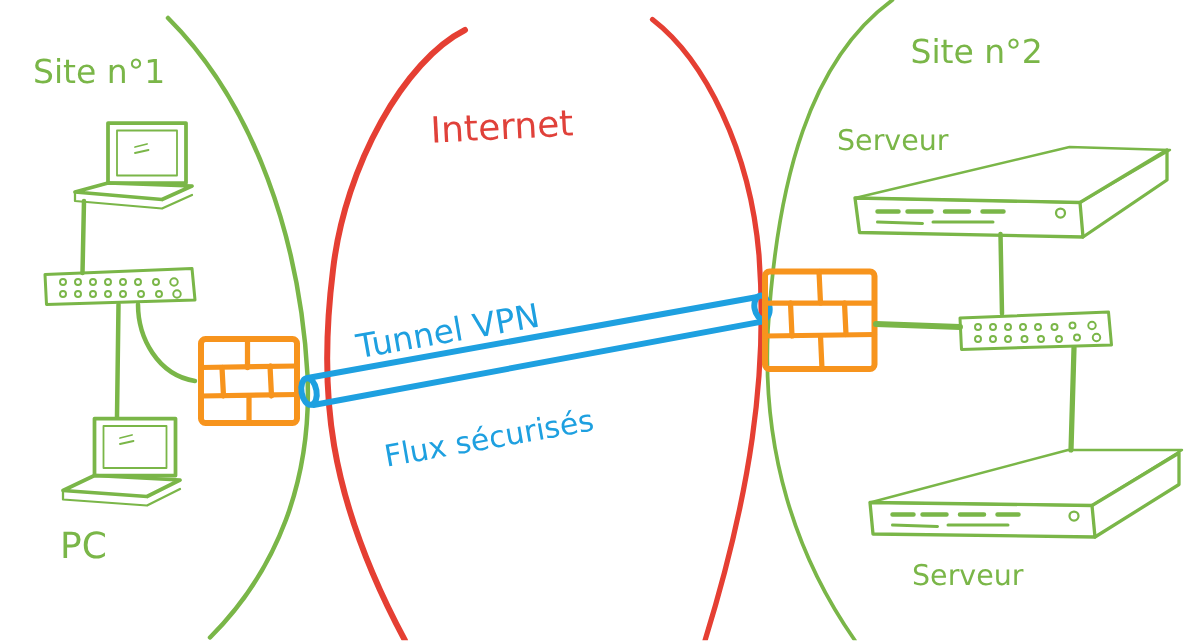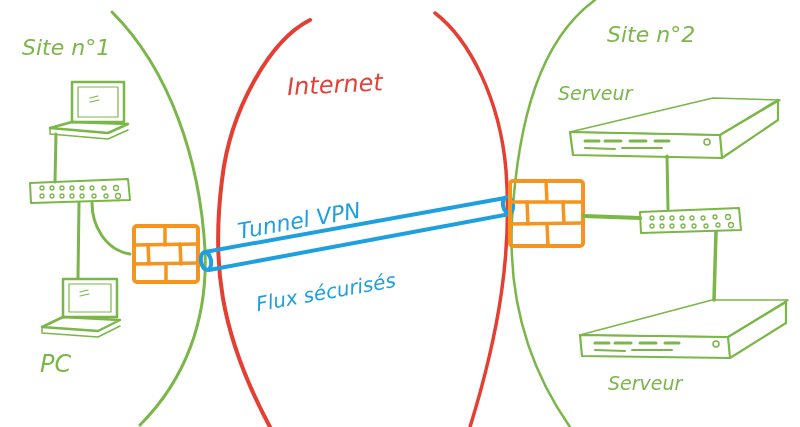--- a/index.html
+++ b/index.html
@@ -1,16 +1,16 @@
 <!DOCTYPE html>
 <html><head>
 <meta charset="utf-8">
 <style>
   html, body { margin: 0; padding: 0; background: #ffffff; }
-  #canvas { position: relative; width: 800px; height: 427px; overflow: hidden; background: #ffffff; font-style: italic; }
+  #canvas { position: relative; width: 800px; height: 427px; overflow: hidden; background: #ffffff; }
   svg { position: absolute; left: 0; top: 0; }
   .hand { font-family: "DejaVu Sans", sans-serif; }
   .lbl-green { fill: #7ab648; }
   .lbl-red { fill: #e0413a; }
   .lbl-blue { fill: #1ea0e0; }
   .stroke-green { stroke: #7ab648; fill: none; stroke-linecap: round; stroke-linejoin: round; }
   .stroke-red { stroke: #e53f33; fill: none; stroke-linecap: round; }
   .stroke-orange { stroke: #f7941d; fill: none; stroke-linecap: round; stroke-linejoin: round; }
   .stroke-blue { stroke: #1ea0e0; fill: none; stroke-linecap: round; stroke-linejoin: round; }
 </style>

